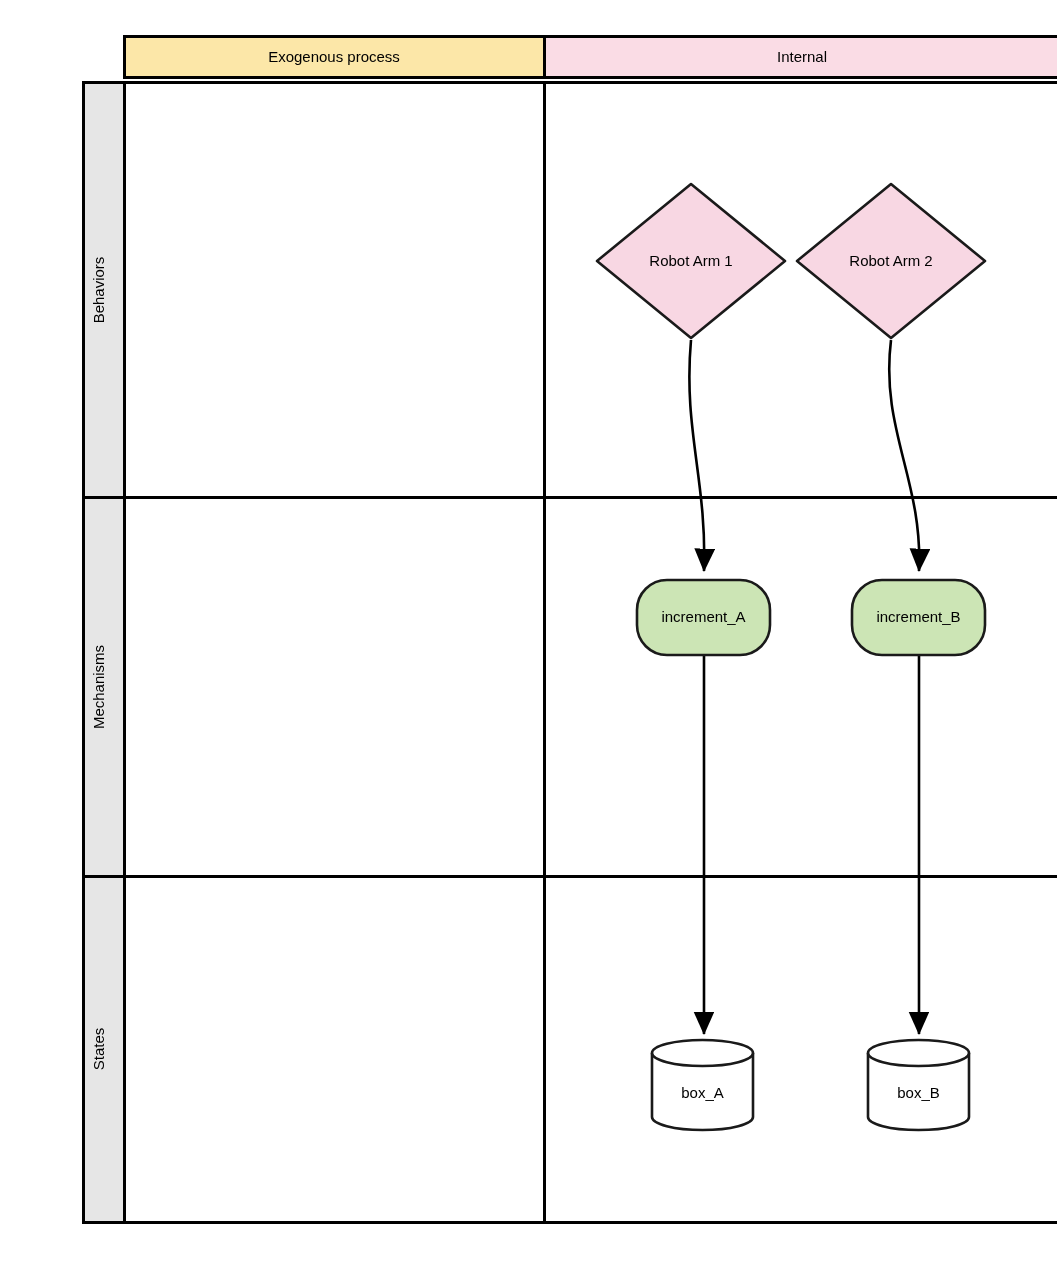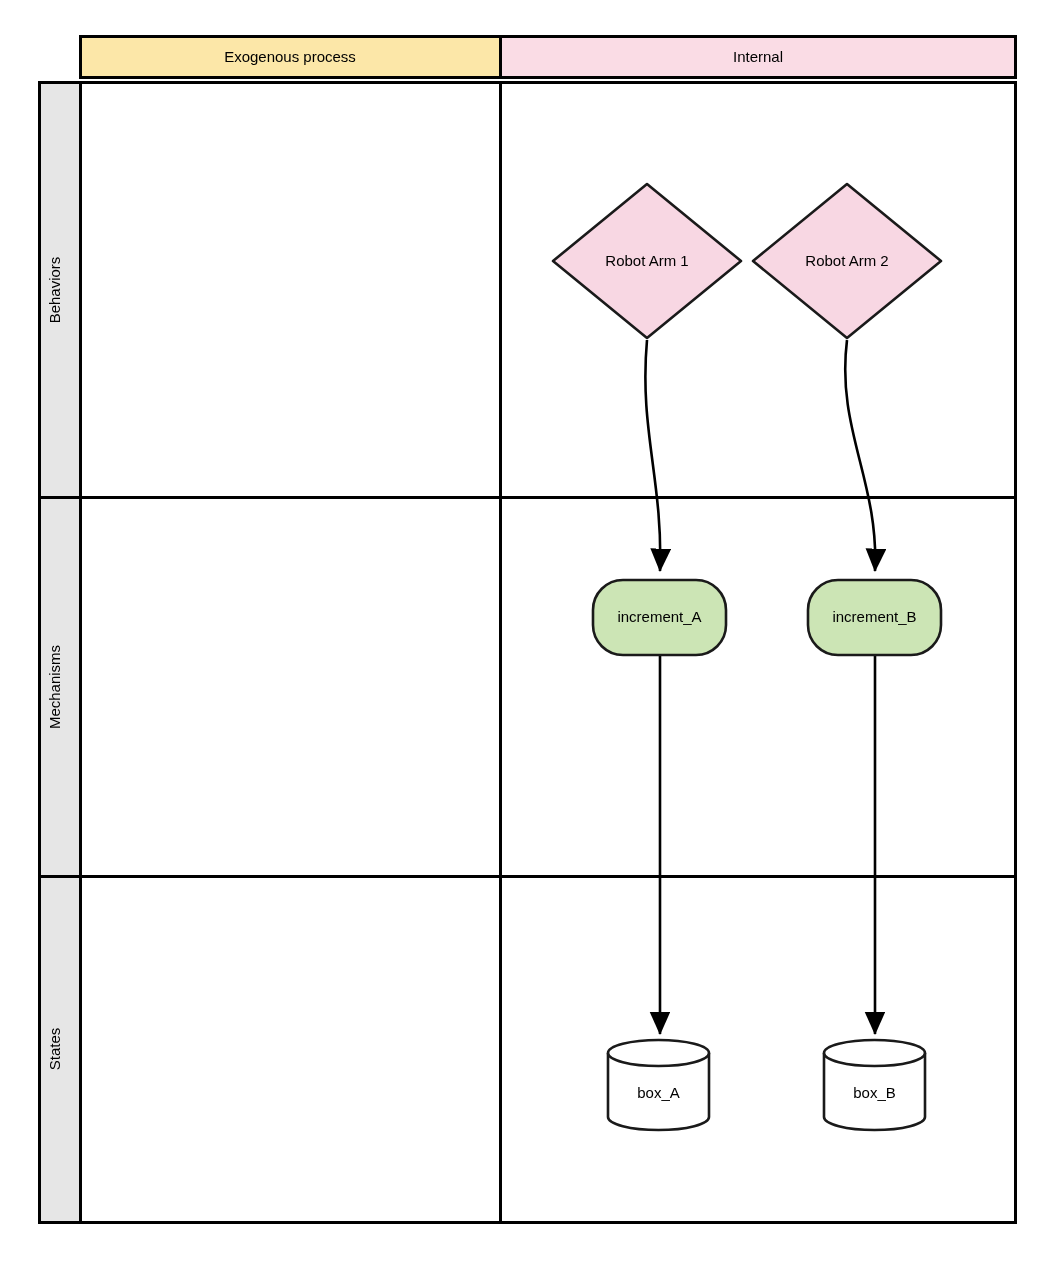--- a/index.html
+++ b/index.html
@@ -11,20 +11,21 @@
     width: 1057px;
     height: 1263px;
     font-family: "Liberation Sans", sans-serif;
     overflow: hidden;
   }
   #canvas {
     position: relative;
     width: 846px;
     height: 1263px;
     background: #ffffff;
+    margin-left: 44px;
   }
   #diagram-svg {
     position: absolute;
     left: 0;
     top: 0;
   }
   .lbl {
     font-family: "Liberation Sans", sans-serif;
     fill: #000000;
   }

